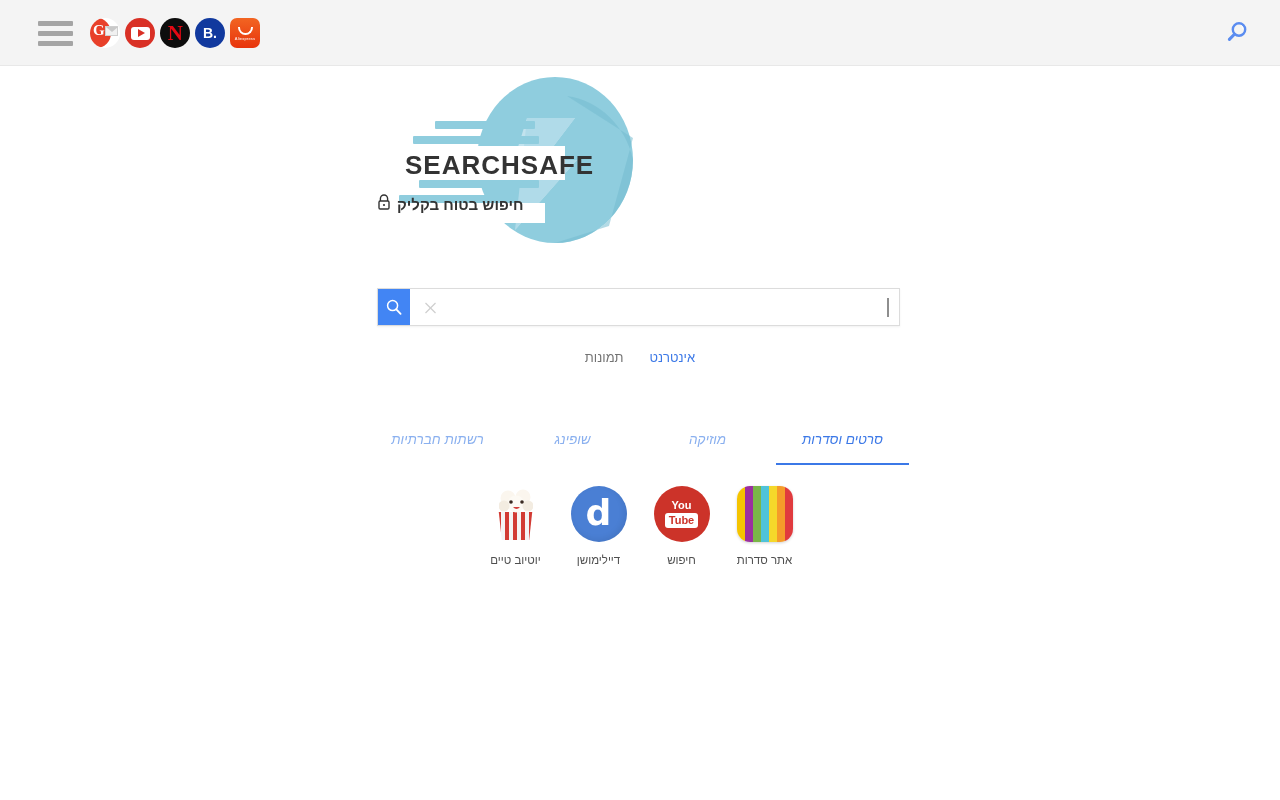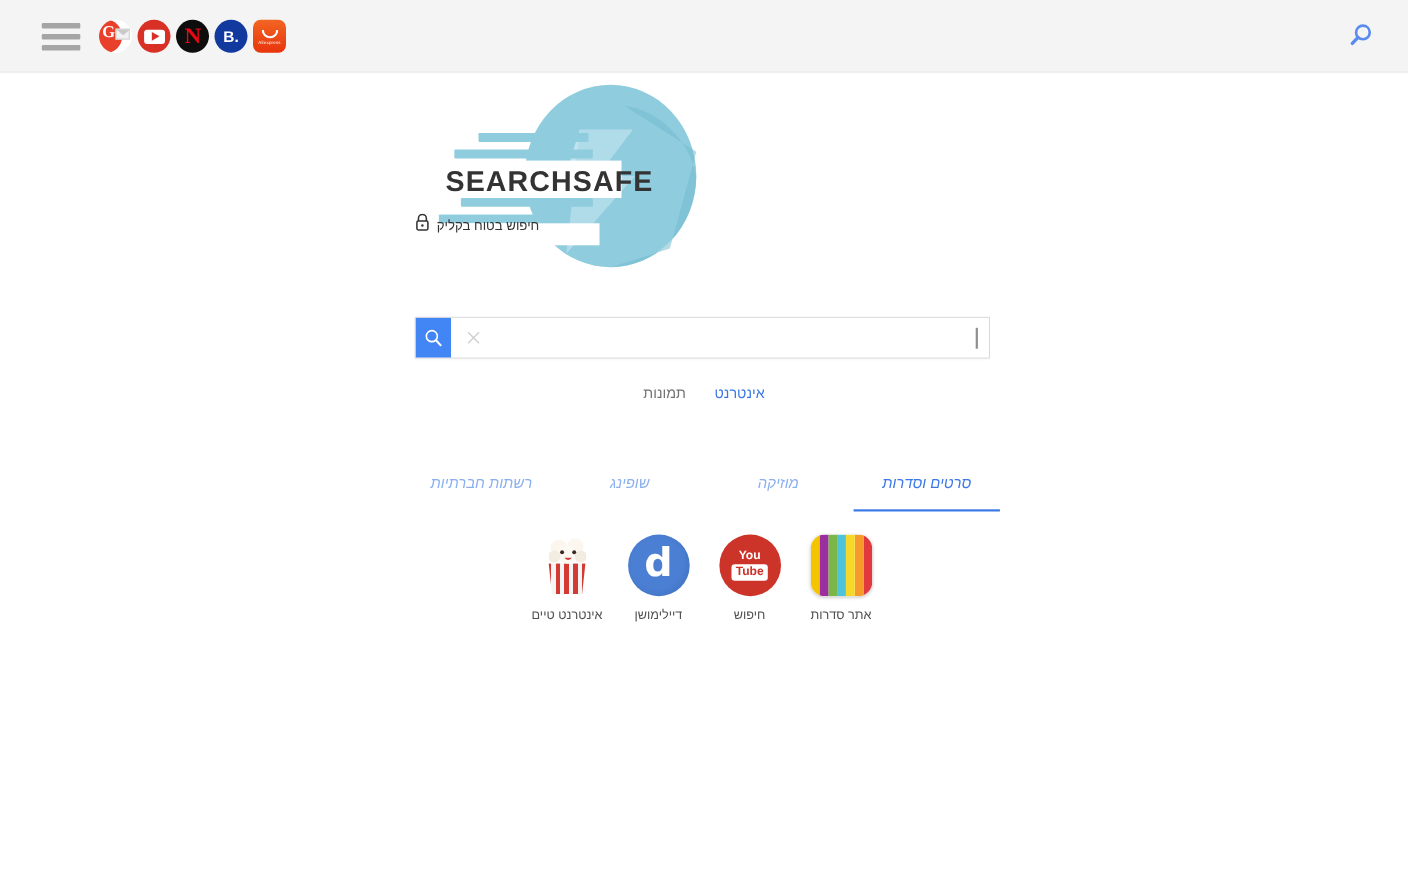--- a/index.html
+++ b/index.html
@@ -431,21 +431,21 @@
 
       <rect x="0" y="70" width="196" height="34" fill="#ffffff"></rect>
       <rect x="0" y="127" width="176" height="20" fill="#ffffff"></rect>
     </svg>
 
     <div style="position:absolute; left:36px; top:74px; font-size:26px; font-weight:bold;
                 letter-spacing:1px; color:#333333; font-family:'Liberation Sans',sans-serif; direction:ltr;">SEARCHSAFE</div>
 
     <div style="position:absolute; left:8px; top:118px; width:180px; display:flex; align-items:center;
                 justify-content:flex-end; gap:6px; direction:rtl;">
-      <span style="font-size:12px; font-weight:normal; color:#333333; font-family:'Liberation Sans',sans-serif;">חיפוש בטוח בקליק</span>
+      <span style="font-size:15px; font-weight:bold; color:#333333; font-family:'Liberation Sans',sans-serif;">חיפוש בטוח בקליק</span>
       <span>
         <svg width="14" height="16" viewBox="0 0 14 16" aria-hidden="true">
           <path d="M3.4 7 V4.6 a3.6 3.6 0 0 1 7.2 0 V7" fill="none" stroke="#333333" stroke-width="1.4"></path>
           <rect x="2" y="7" width="10" height="8" rx="1.2" fill="none" stroke="#333333" stroke-width="1.4"></rect>
           <circle cx="7" cy="11" r="1.1" fill="#333333"></circle>
         </svg>
       </span>
     </div>
   </div>
 </div>
@@ -518,16 +518,16 @@
         <circle cx="9" cy="9" r="7.5" fill="#fbf6ee"></circle>
         <circle cx="24" cy="8" r="7.5" fill="#fbf6ee"></circle>
         <circle cx="17" cy="15" r="8.5" fill="#fdfaf4"></circle>
         <circle cx="5" cy="17" r="5.5" fill="#f3ece1"></circle>
         <circle cx="29" cy="17" r="5.5" fill="#f3ece1"></circle>
         <circle cx="12" cy="13" r="1.8" fill="#3a2a22"></circle>
         <circle cx="23" cy="13" r="1.8" fill="#3a2a22"></circle>
         <path d="M14 18 q3.5 4 7 0 z" fill="#d2403a"></path>
       </svg>
     </div>
-    <div class="tile-label">אינטרנט טיים</div>
+    <div class="tile-label">יוטיוב טיים</div>
   </div>
 
 </div>
 
 </body></html>

